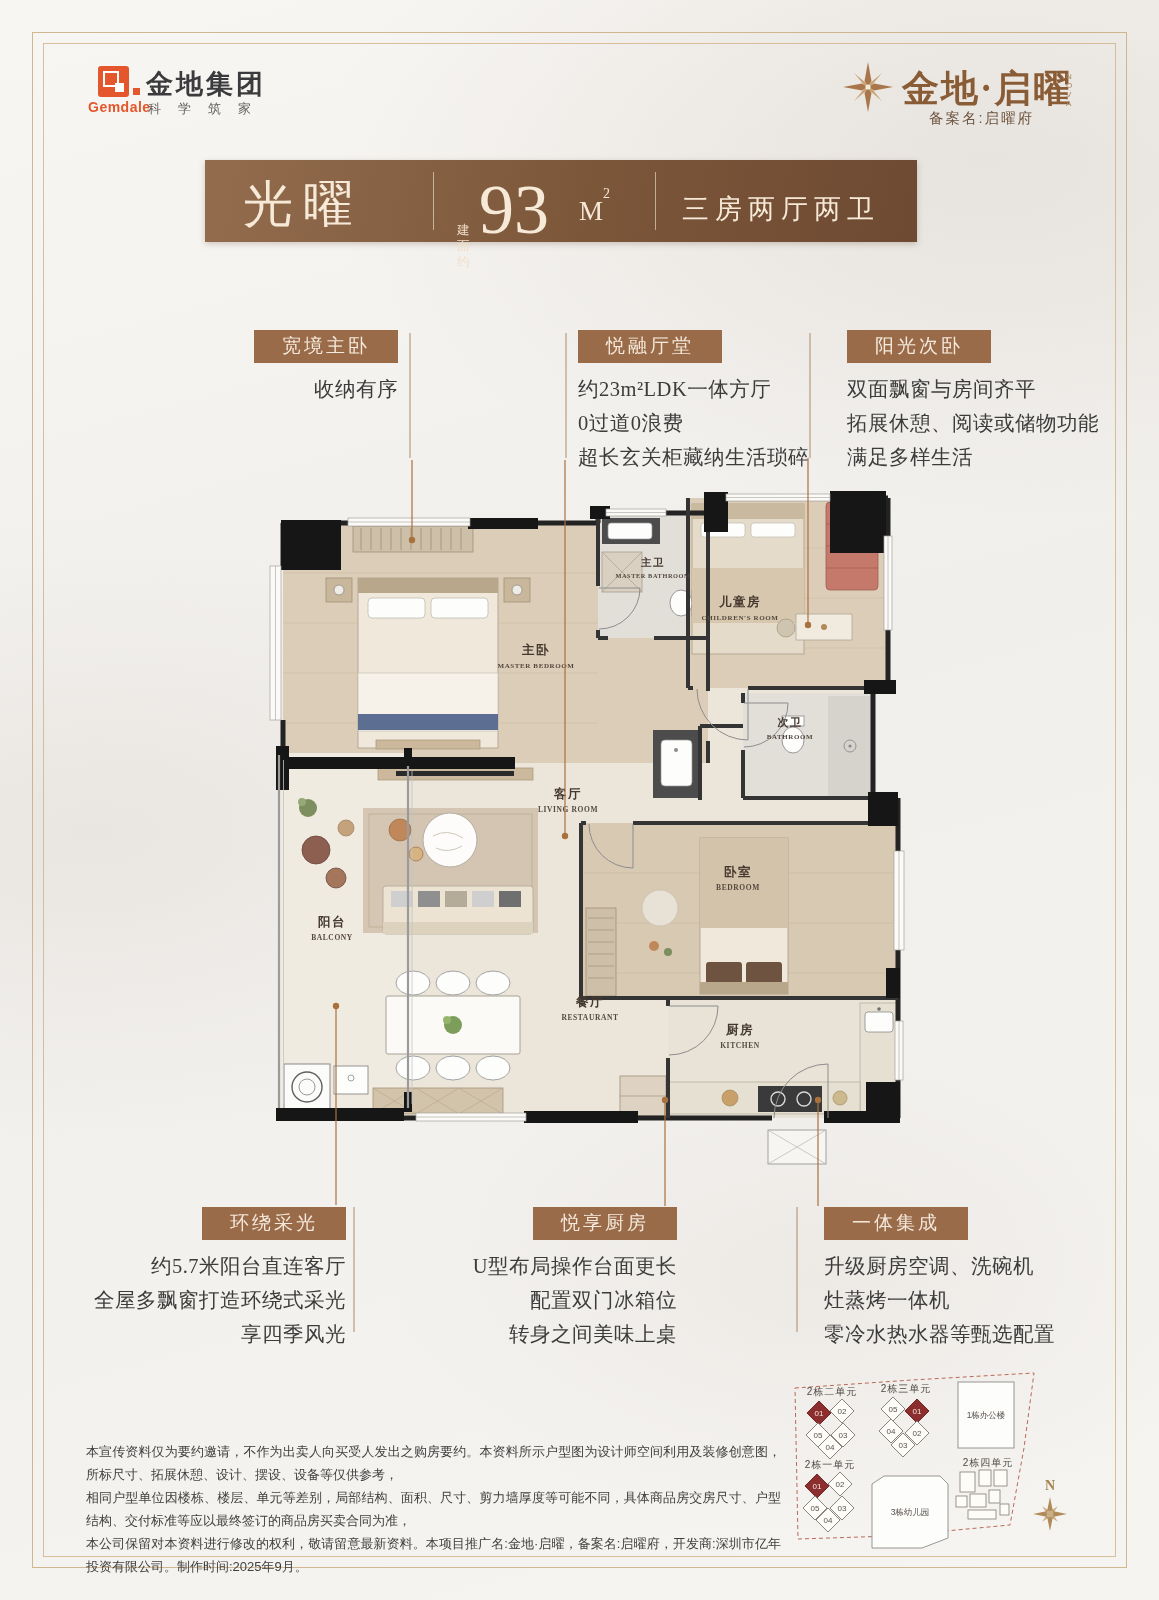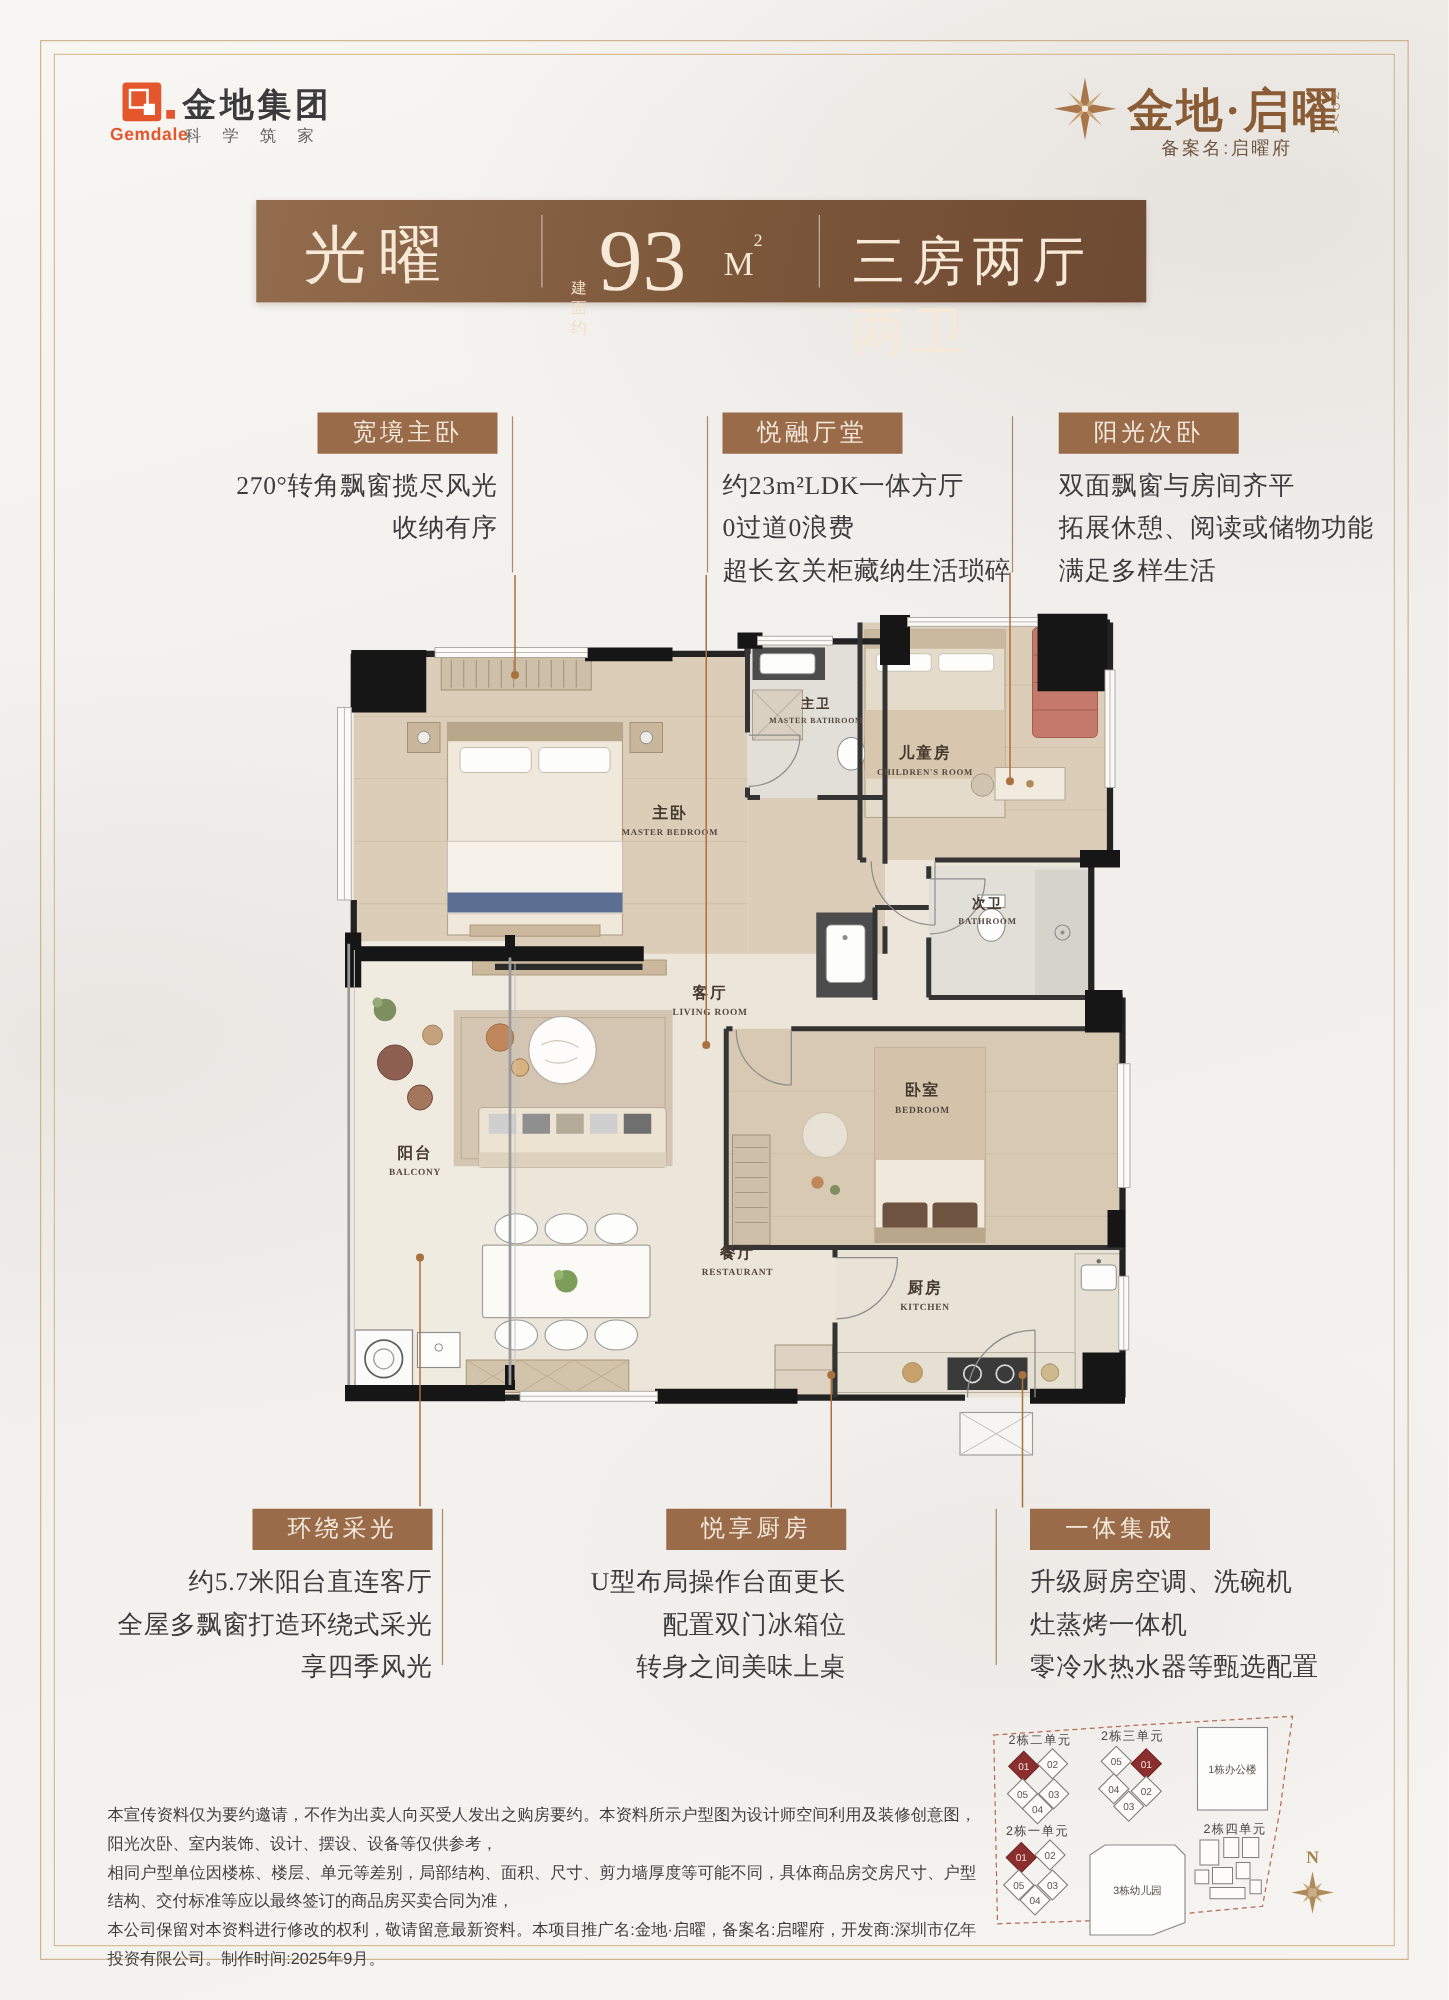--- a/index.html
+++ b/index.html
@@ -30,21 +30,21 @@
   
   .banner{position:absolute;left:205px;top:160px;width:712px;height:82px;
     background:linear-gradient(100deg,#926c4d 0%,#7c5639 55%,#6e4a33 100%);
     box-shadow:0 2px 6px rgba(90,60,35,.25);color:#f6e9d7;}
   .banner .unit{position:absolute;left:38px;top:11px;font-family:"Liberation Serif",serif;font-size:50px;letter-spacing:10px;}
   .banner .vdiv{position:absolute;top:12px;width:1px;height:58px;background:rgba(245,233,216,.6);}
   .banner .area-label{position:absolute;left:252px;top:17px;width:15px;font-size:12.5px;line-height:16px;word-break:break-all;color:#f0dfc9;margin-top:45px;}
   .banner .area-num{position:absolute;left:274px;top:-6px;font-family:"Liberation Serif",serif;font-size:70px;font-weight:400;margin-top:16px;}
   .banner .area-unit{position:absolute;left:374px;top:36px;font-family:"Liberation Serif",serif;font-size:27px;}
   .banner .area-sup{position:absolute;left:398px;top:26px;font-family:"Liberation Serif",serif;font-size:14px;}
-  .banner .layout{position:absolute;left:477px;top:21px;font-family:"Liberation Serif",serif;font-size:42px;letter-spacing:6px;}
+  .banner .layout{position:absolute;left:477px;top:31px;font-family:"Liberation Serif",serif;font-size:27px;letter-spacing:6px;}
 
   
   .feat{position:absolute;}
   .feat .badge{display:inline-block;background:#9a6b49;color:#f4e9dc;font-family:"Liberation Serif",serif;
     font-size:19px;letter-spacing:3px;padding:3px 28px 4px;margin-bottom:9px;}
   .feat .line{font-family:"Liberation Serif",serif;font-size:20.5px;line-height:34px;color:#3c3c3c;letter-spacing:.5px;}
   .al-r{text-align:right;} .al-l{text-align:left;}
 
   
   .disclaimer{position:absolute;left:86px;top:1440px;width:695px;font-size:13px;line-height:23px;color:#3f3f3f;text-align:justify;}
@@ -108,21 +108,20 @@
     <div class="area-label">建面约</div>
     <div class="area-num">93</div>
     <div class="area-unit">M</div>
     <div class="area-sup">2</div>
     <div class="vdiv" style="left:450px"></div>
     <div class="layout">三房两厅两卫</div>
   </div>
 
   <div class="feat al-r" style="left:118px;top:330px;width:280px;">
     <span class="badge">宽境主卧</span>
-    <div class="line">270°转角飘窗揽尽风光</div>
     <div class="line">收纳有序</div>
   </div>
   <div class="feat al-l" style="left:578px;top:330px;width:235px;">
     <span class="badge">悦融厅堂</span>
     <div class="line">约23m²LDK一体方厅</div>
     <div class="line">0过道0浪费</div>
     <div class="line">超长玄关柜藏纳生活琐碎</div>
   </div>
   <div class="feat al-l" style="left:847px;top:330px;width:260px;">
     <span class="badge">阳光次卧</span>
@@ -429,21 +428,21 @@
     <div class="line">转身之间美味上桌</div>
   </div>
   <div class="feat al-l" style="left:824px;top:1207px;width:260px;">
     <span class="badge">一体集成</span>
     <div class="line">升级厨房空调、洗碗机</div>
     <div class="line">灶蒸烤一体机</div>
     <div class="line">零冷水热水器等甄选配置</div>
   </div>
 
   <div class="disclaimer">
-    <div>本宣传资料仅为要约邀请，不作为出卖人向买受人发出之购房要约。本资料所示户型图为设计师空间利用及装修创意图，阳光次卧、室内装饰、设计、摆设、设备等仅供参考，</div>
+    <div>本宣传资料仅为要约邀请，不作为出卖人向买受人发出之购房要约。本资料所示户型图为设计师空间利用及装修创意图，所标尺寸、拓展休憩、设计、摆设、设备等仅供参考，</div>
     <div>相同户型单位因楼栋、楼层、单元等差别，局部结构、面积、尺寸、剪力墙厚度等可能不同，具体商品房交房尺寸、户型结构、交付标准等应以最终签订的商品房买卖合同为准，</div>
     <div>本公司保留对本资料进行修改的权利，敬请留意最新资料。本项目推广名:金地·启曜，备案名:启曜府，开发商:深圳市亿年投资有限公司。制作时间:2025年9月。</div>
   </div>
 
   <svg style="position:absolute;left:772px;top:1352px;" width="320" height="205" viewBox="0 0 320 205">
     <path d="M23,36 L140,28 L262,21 L252,96 L238,173 L120,184 L26,187 Z" fill="none" stroke="#b96a55" stroke-width="1" stroke-dasharray="4,3"></path>
 
     <text class="sm-lb" x="60" y="43">2栋二单元</text>
     <g>
       <g transform="translate(47,61)">

